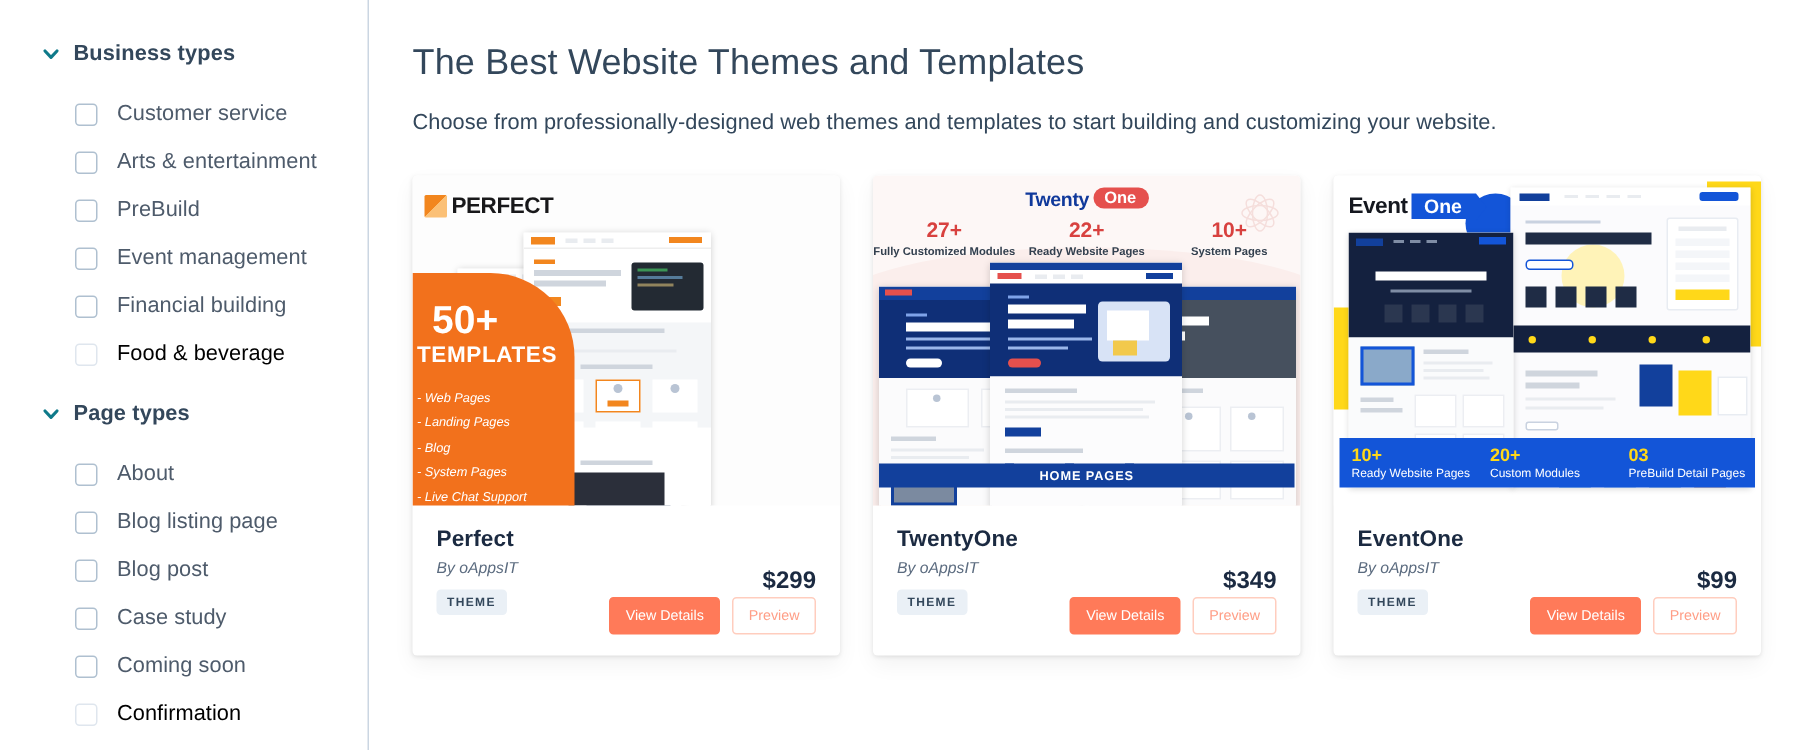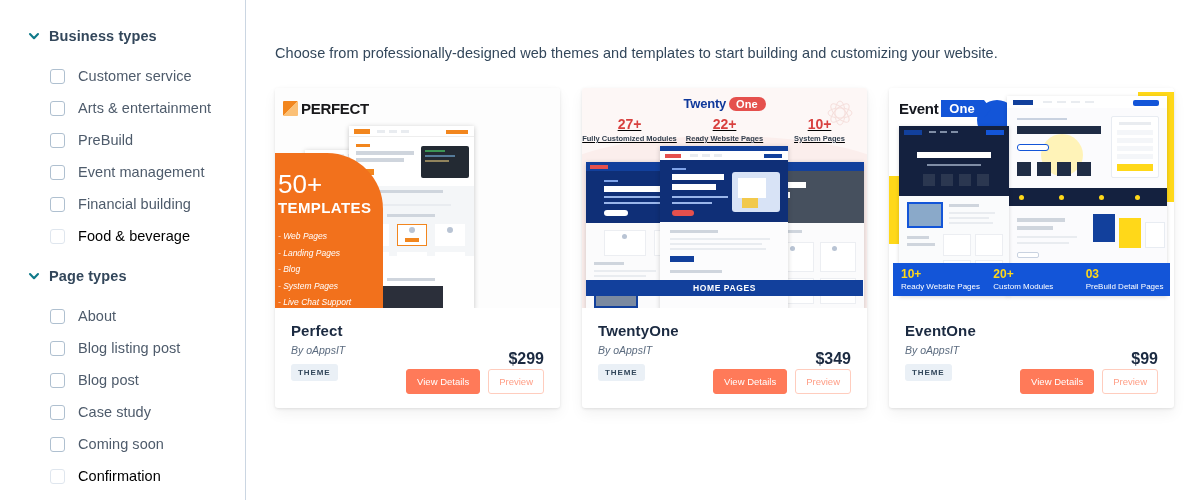--- a/index.html
+++ b/index.html
@@ -105,41 +105,41 @@
   
   .t1 { background: #fdfdfd; }
   .t1 .logo { position: absolute; left: 8px; top: 12px; display: flex; align-items: center; gap: 3px; z-index: 6; }
   .t1 .logo-mark { width: 15px; height: 15px; background: linear-gradient(135deg,#f2861e 50%, #fbc076 50%); border-radius: 1px; }
   .t1 .logo-txt { font-size: 15px; font-weight: 800; color: #18181a; letter-spacing: -.3px; }
   .t1 .orangepanel {
     position: absolute; left: -10px; top: 65px; width: 118px; height: 165px;
     background: #f2711c; border-radius: 0 56px 0 0; z-index: 5; color: #fff;
     padding: 18px 0 0 13px;
   }
-  .t1 .big50 { font-size: 26px; font-weight: 400; line-height: 1; }
+  .t1 .big50 { font-size: 26px; font-weight: 700; line-height: 1; margin-left: 10px; }
   .t1 .tmpl { font-size: 15px; font-weight: 700; letter-spacing: .4px; margin-top: 2px; }
   .t1 .bullets { margin-top: 12px; font-size: 8.5px; line-height: 16.5px; font-style: italic; }
   .t1 .shot {
     position: absolute; background: #fff; box-shadow: 0 1px 5px rgba(0,0,0,.22); overflow:hidden;
   }
   .t1 .shotA { left: 30px; top: 62px; width: 150px; height: 165px; z-index: 3; }
   .t1 .shotB { left: 74px; top: 38px; width: 125px; height: 185px; z-index: 4; }
   .sk { position: absolute; background: #e9ecf0; }
   .skd { position: absolute; background: #cfd5dd; }
   .sk-orange { position: absolute; background: #f2861e; }
   .sk-nav { position: absolute; left:0; top:0; right:0; height: 11px; background:#fff; border-bottom:1px solid #eee; }
   .sk-dark { position: absolute; background: #232a33; }
 
   
   .t2 { background: #fdf7f6; }
   .t2 .t2logo { position: absolute; left: 50%; transform: translateX(-50%); top: 8px; display: flex; align-items: center; gap: 3px; z-index: 8; }
   .t2 .tw { font-size: 13px; font-weight: 800; color: #10399b; letter-spacing: -.2px; }
   .t2 .one { font-size: 11px; font-weight: 800; color: #fff; background:#e5504d; padding: 1px 8px 1px 7px; border-radius: 9px; }
   .t2 .stats { position: absolute; top: 28px; left: 0; right: 0; display: flex; z-index: 7; }
-  .t2 .stat { flex: 1; text-align: center; text-decoration: underline; }
+  .t2 .stat { flex: 1; text-align: center; }
   .t2 .stnum { font-size: 14px; font-weight: 800; color: #d8413f; }
   .t2 .stlab { font-size: 7.5px; font-weight: 700; color: #33404f; margin-top: 2px; }
   .t2 .arcbg { position: absolute; left: -30px; top: 48px; width: 345px; height: 210px; border-radius: 50% 50% 0 0 / 42px 42px 0 0; background: #fbeeec; z-index: 1; }
   .t2 .flower { position:absolute; right: 6px; top: 4px; z-index: 2; opacity:.6; }
   .t2 .shot { position: absolute; background: #fff; box-shadow: 0 1px 5px rgba(0,0,0,.18); overflow: hidden; }
   .t2 .shotL { left: 4px; top: 74px; width: 140px; height: 148px; z-index: 3; }
   .t2 .shotR { left: 140px; top: 74px; width: 142px; height: 148px; z-index: 3; }
   .t2 .shotC { left: 78px; top: 58px; width: 128px; height: 165px; z-index: 5; }
   .sk-blue { position: absolute; background: #12409c; }
   .sk-bluedk { position: absolute; background: #0f2f77; }
@@ -223,21 +223,21 @@
             </svg>
         </span>
         <span class="group-title">Page types</span>
       </div>
       <div class="opt">
         <span class="cbx"></span>
         <span class="opt-label">About</span>
       </div>
       <div class="opt">
         <span class="cbx"></span>
-        <span class="opt-label">Blog listing post</span>
+        <span class="opt-label">Blog listing page</span>
       </div>
       <div class="opt">
         <span class="cbx"></span>
         <span class="opt-label">Blog post</span>
       </div>
       <div class="opt">
         <span class="cbx"></span>
         <span class="opt-label">Case study</span>
       </div>
       <div class="opt">
@@ -245,20 +245,21 @@
         <span class="opt-label">Coming soon</span>
       </div>
       <div class="opt faded">
         <span class="cbx"></span>
         <span class="opt-label">Confirmation</span>
       </div>
     </div>
   </aside>
 
   <main class="main">
+    <h1 class="page-title">The Best Website Themes and Templates</h1>
     <p class="page-sub">Choose from professionally-designed web themes and templates to start building and customizing your website.</p>
 
     <div class="cards">
 
       <div class="card">
         <div class="thumb t1">
 
           <div class="logo">
             <span class="logo-mark"></span>
             <span class="logo-txt">PERFECT</span>

